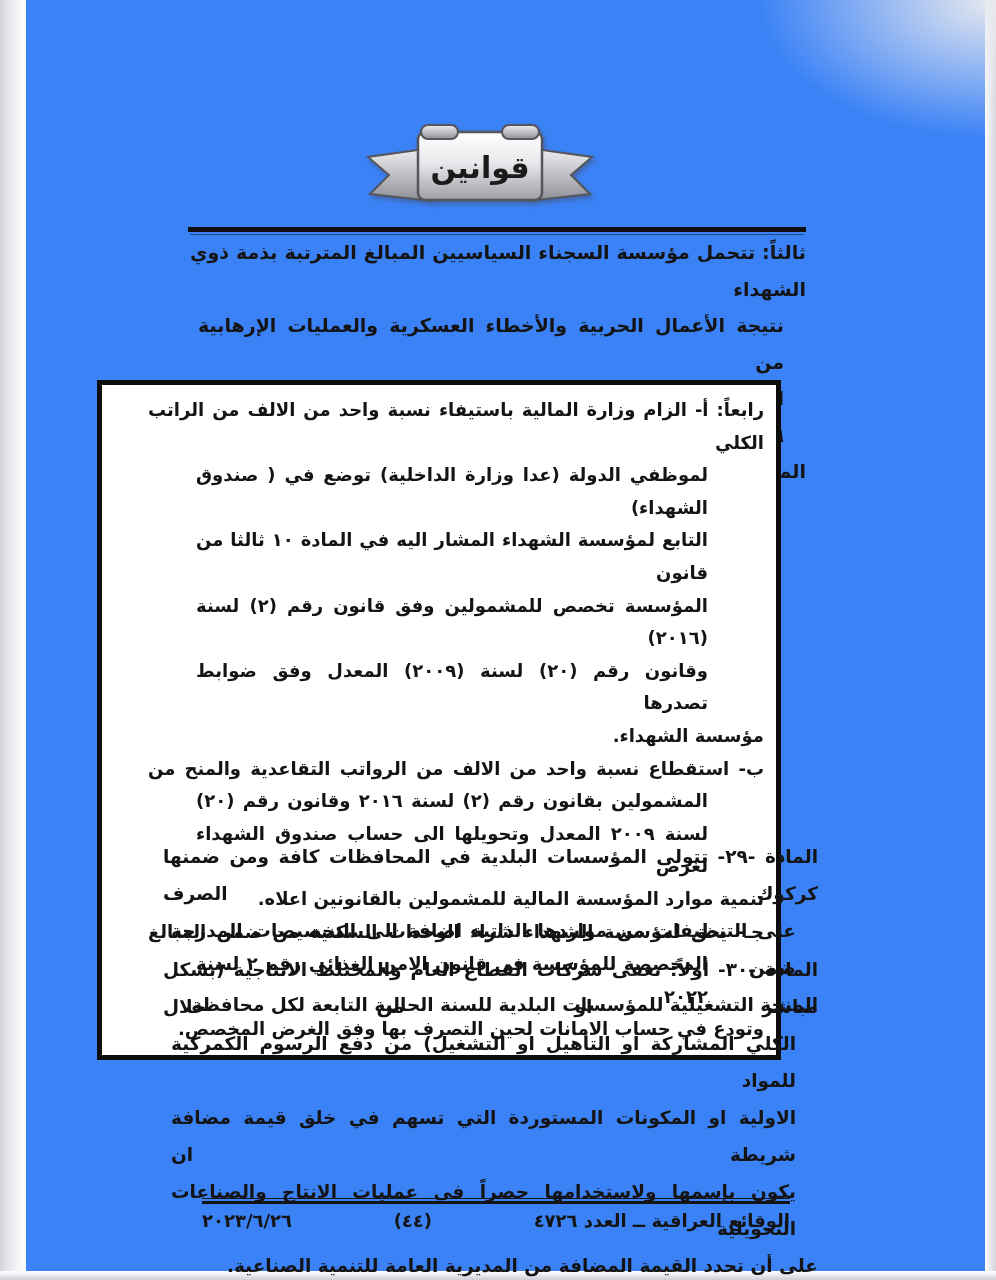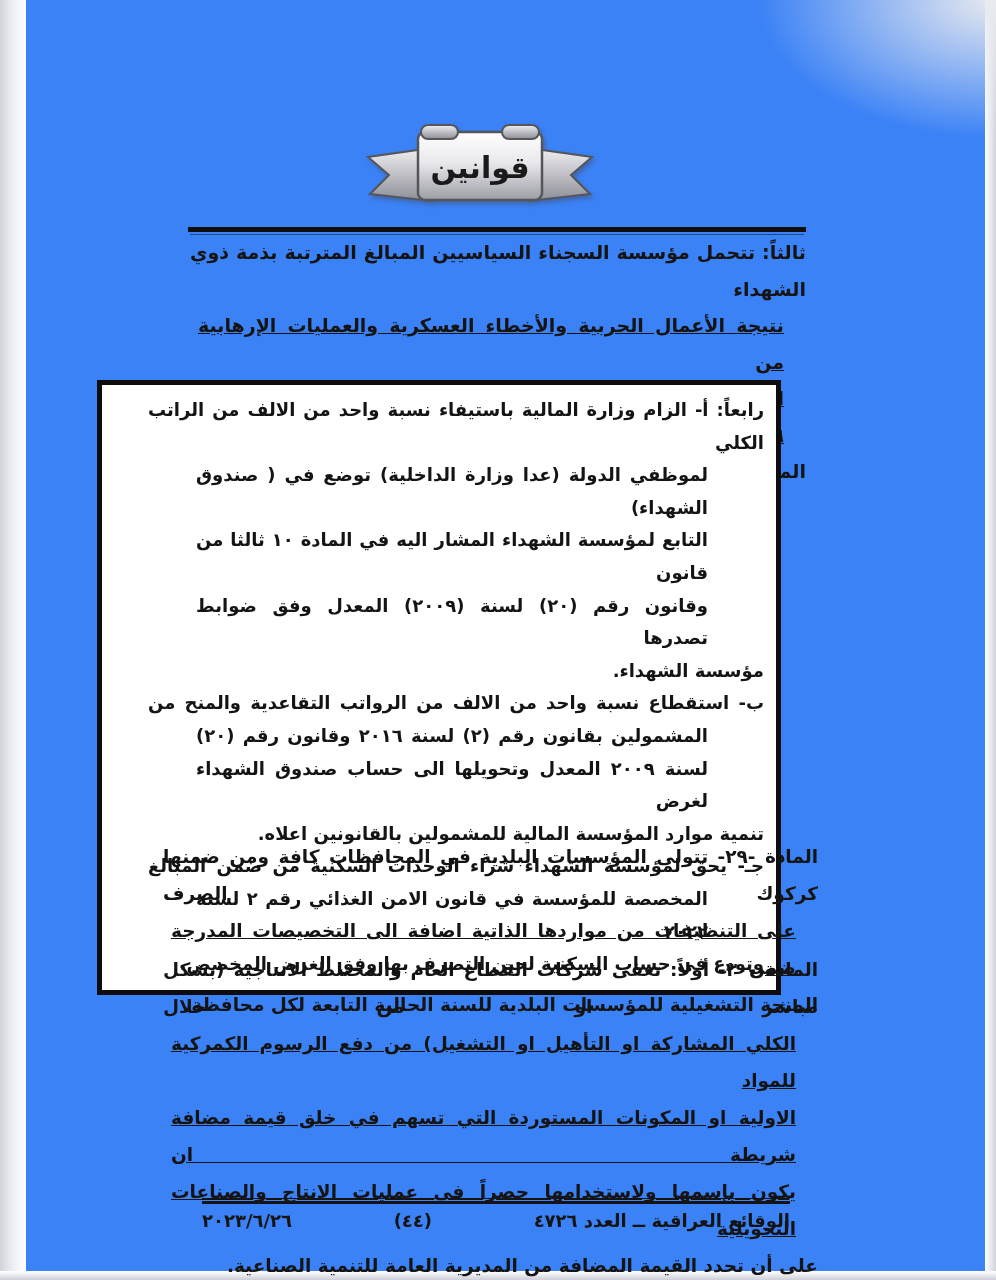--- a/index.html
+++ b/index.html
@@ -30,21 +30,21 @@
   .toprule{position:absolute;left:188px;top:227px;width:618px;height:5px;background:#0f0f0f;}
   .toprule::after{content:"";position:absolute;left:2px;right:2px;top:7px;height:1px;background:rgba(0,0,0,.45);}
   .footrule{position:absolute;left:202px;top:1201px;width:588px;height:3px;background:#141414;}
   .footrule::before{content:"";position:absolute;left:0;right:0;top:-3px;height:1px;background:#141414;}
 
   
   .para{position:absolute;}
   .ln{min-height:1em;}
   .j{text-align:justify;text-align-last:justify;}
   .c{text-align:right;}
-  .i1{padding-right:22px;padding-left:8px;text-decoration:underline;}
+  .i1{padding-right:22px;padding-left:8px;}
   .bn{padding-right:56px;padding-left:48px;}
 
   #third{left:190px;top:234px;width:616px;font-size:19px;line-height:36.5px;}
   #fourthbox{left:97px;top:380px;width:684px;box-sizing:border-box;
     border:5px solid #0d0d0d;padding:9px 12px 9px 46px;
     font-size:18px;line-height:32.6px;background:#ffffff;}
   #art29{left:163px;top:838px;width:655px;font-size:18.5px;line-height:37px;}
   #art30{left:163px;top:951px;width:655px;font-size:18.5px;line-height:37px;}
 
   .footrow{position:absolute;left:202px;top:1210px;width:588px;
@@ -88,29 +88,30 @@
     <div class="ln j">ثالثاً: تتحمل مؤسسة السجناء السياسيين المبالغ المترتبة بذمة ذوي الشهداء</div>
     <div class="ln j i1">نتيجة الأعمال الحربية والأخطاء العسكرية والعمليات الإرهابية من</div>
     <div class="ln j i1">المشمولين بقانون مؤسسة السجناء السياسيين رقم (٤) لسنة ٢٠٠٦ من</div>
     <div class="ln c">المتجاوزين  على مبالغ الحماية الاجتماعية.</div>
   </div>
 
   <div class="para" id="fourthbox">
     <div class="ln j">رابعاً: أ- الزام وزارة المالية باستيفاء نسبة واحد من الالف من الراتب الكلي</div>
     <div class="ln j bn">لموظفي الدولة (عدا وزارة الداخلية) توضع في ( صندوق الشهداء)</div>
     <div class="ln j bn">التابع لمؤسسة الشهداء المشار اليه في المادة ١٠ ثالثا من قانون</div>
+    <div class="ln j bn">المؤسسة تخصص للمشمولين وفق قانون رقم (٢) لسنة (٢٠١٦)</div>
     <div class="ln j bn">وقانون رقم (٢٠) لسنة (٢٠٠٩) المعدل وفق ضوابط تصدرها</div>
     <div class="ln c">مؤسسة الشهداء.</div>
     <div class="ln j">ب- استقطاع نسبة واحد من الالف من الرواتب التقاعدية والمنح من</div>
     <div class="ln j bn">المشمولين بقانون رقم (٢) لسنة ٢٠١٦ وقانون رقم (٢٠)</div>
     <div class="ln j bn">لسنة ٢٠٠٩ المعدل وتحويلها الى حساب صندوق الشهداء لغرض</div>
     <div class="ln c">تنمية موارد المؤسسة المالية للمشمولين بالقانونين اعلاه.</div>
     <div class="ln j">جـ- يحق لمؤسسة الشهداء شراء الوحدات السكنية من ضمن المبالغ</div>
     <div class="ln j bn">المخصصة للمؤسسة في قانون الامن الغذائي رقم ٢ لسنة ٢٠٢٢</div>
-    <div class="ln c">وتودع في حساب السكنية لحين التصرف بها وفق الغرض المخصص.</div>
+    <div class="ln c">وتودع في حساب الامانات لحين التصرف بها وفق الغرض المخصص.</div>
   </div>
 
   <div class="para" id="art29">
     <div class="ln j">المادة -٢٩- تتولى المؤسسات البلدية في المحافظات كافة ومن ضمنها كركوك الصرف</div>
     <div class="ln j i1">على التنظيفات من مواردها الذاتية اضافة الى التخصيصات المدرجة ضمن</div>
     <div class="ln c">المنحة التشغيلية للمؤسسات البلدية للسنة الحالية التابعة لكل محافظة.</div>
   </div>
 
   <div class="para" id="art30">
     <div class="ln j">المادة -٣٠- أولاً: تعفى شركات القطاع العام والمختلط الانتاجية (بشكل مباشر او من خلال</div>

